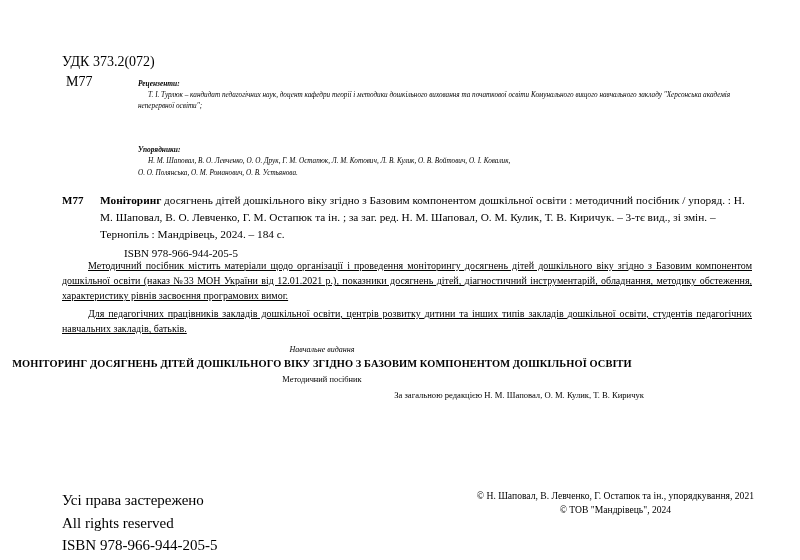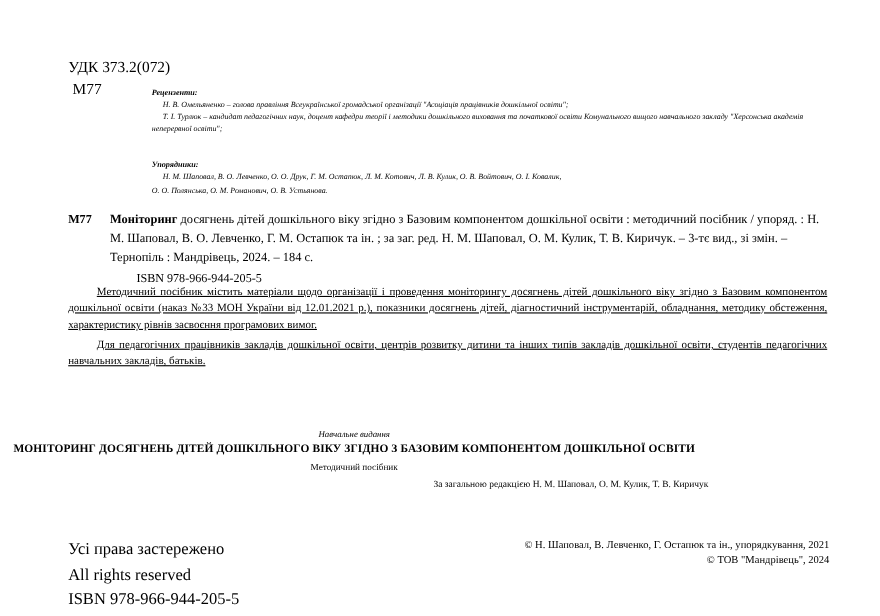--- a/index.html
+++ b/index.html
@@ -105,21 +105,20 @@
     margin: 0 0 3px 0;
     text-indent: 26px;
   }
   .p1 { top: 258px; }
   .p2 { top: 306px; }
   .edu {
     position: absolute;
     left: 0;
     width: 644px;
     text-align: center;
-    margin-top: 45px;
   }
   .edu-kicker {
     top: 345px;
     font-style: italic;
     font-size: 8px;
   }
   .edu-title {
     top: 358px;
     font-weight: bold;
     font-size: 10.4px;
@@ -138,39 +137,38 @@
     position: absolute;
     left: 62px;
     top: 489px;
     font-size: 15px;
     line-height: 1.5;
   }
   .footer-right {
     position: absolute;
     right: 46px;
     top: 489px;
-    text-align: right;
+    text-align: center;
     font-size: 9.6px;
     line-height: 1.5;
   }
   .nowrap { white-space: nowrap; }
 </style>
 </head>
 <body>
 
 <div class="page">
 
   <div class="udk">
     <div>УДК 373.2(072)</div>
     <div class="code2">М77</div>
   </div>
 
   <div class="reviewers">
     <div class="sec-title">Рецензенти:</div>
-    <div class="rev-entry">Н. В. Омельяненко – голова правління Всеукраїнської громадської організації "Асоціація працівників дошкільної освіти";</div>
     <div class="rev-entry">Т. І. Турлюк – кандидат педагогічних наук, доцент кафедри теорії і методики дошкільного виховання та початкової освіти Комунального вищого навчального закладу "Херсонська академія неперервної освіти";</div>
   </div>
 
   <div class="compilers">
     <div class="sec-title">Упорядники:</div>
     <div class="comp-line">Н. М. Шаповал, В. О. Левченко, О. О. Друк, Г. М. Остапюк, Л. М. Котович, Л. В. Кулик, О. В. Войтович, О. І. Ковалик,</div>
     <div class="comp-line second">О. О. Полянська, О. М. Романович, О. В. Устьянова.</div>
   </div>
 
   <div class="desc">

